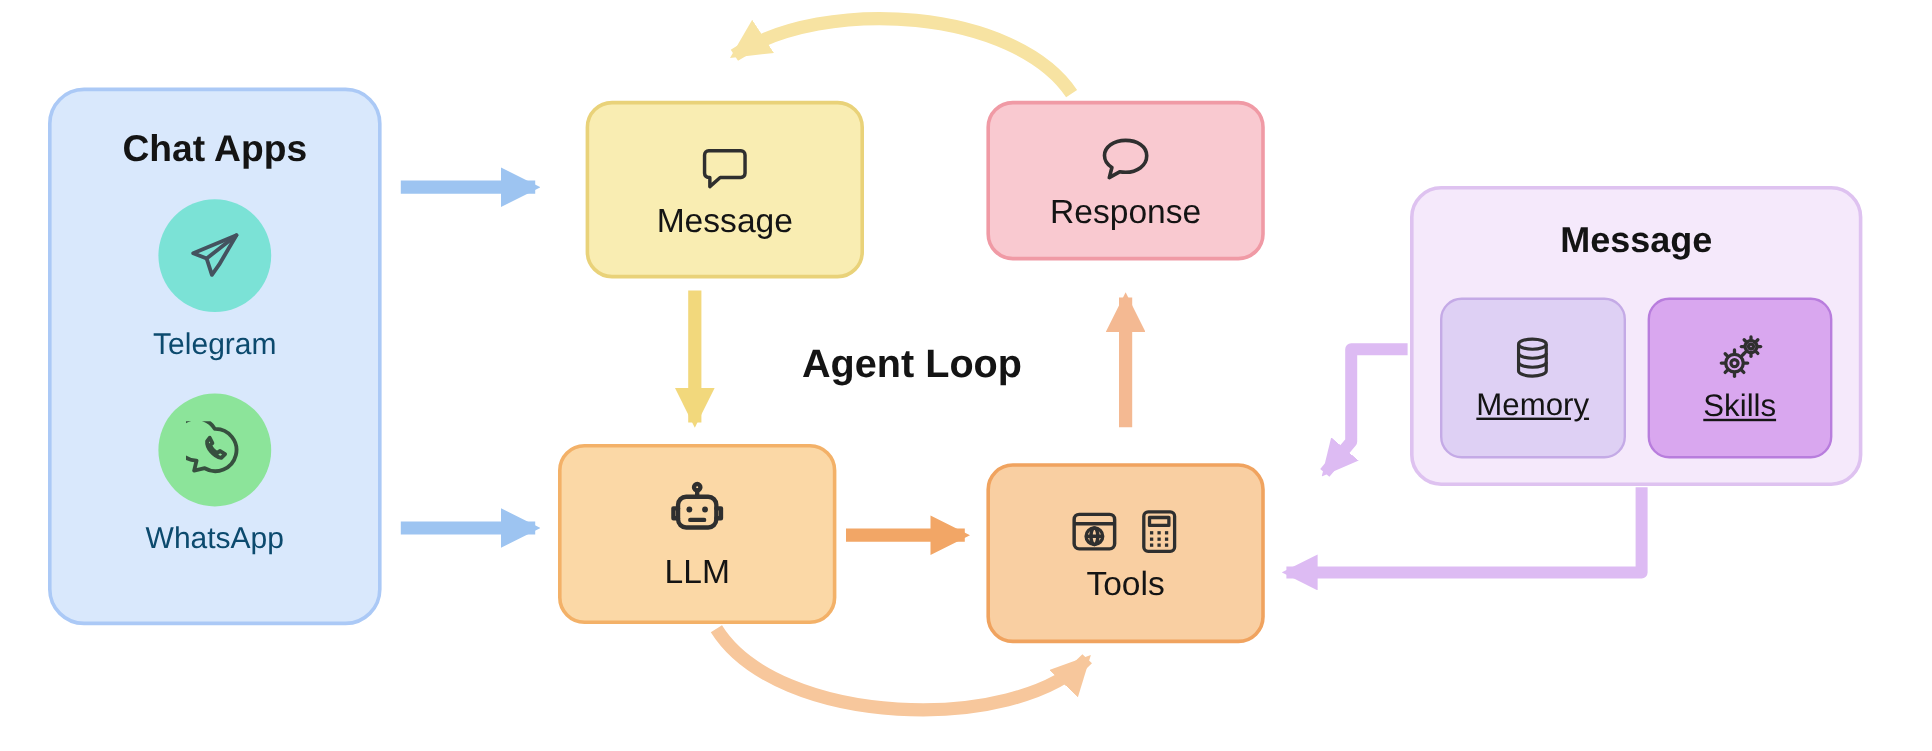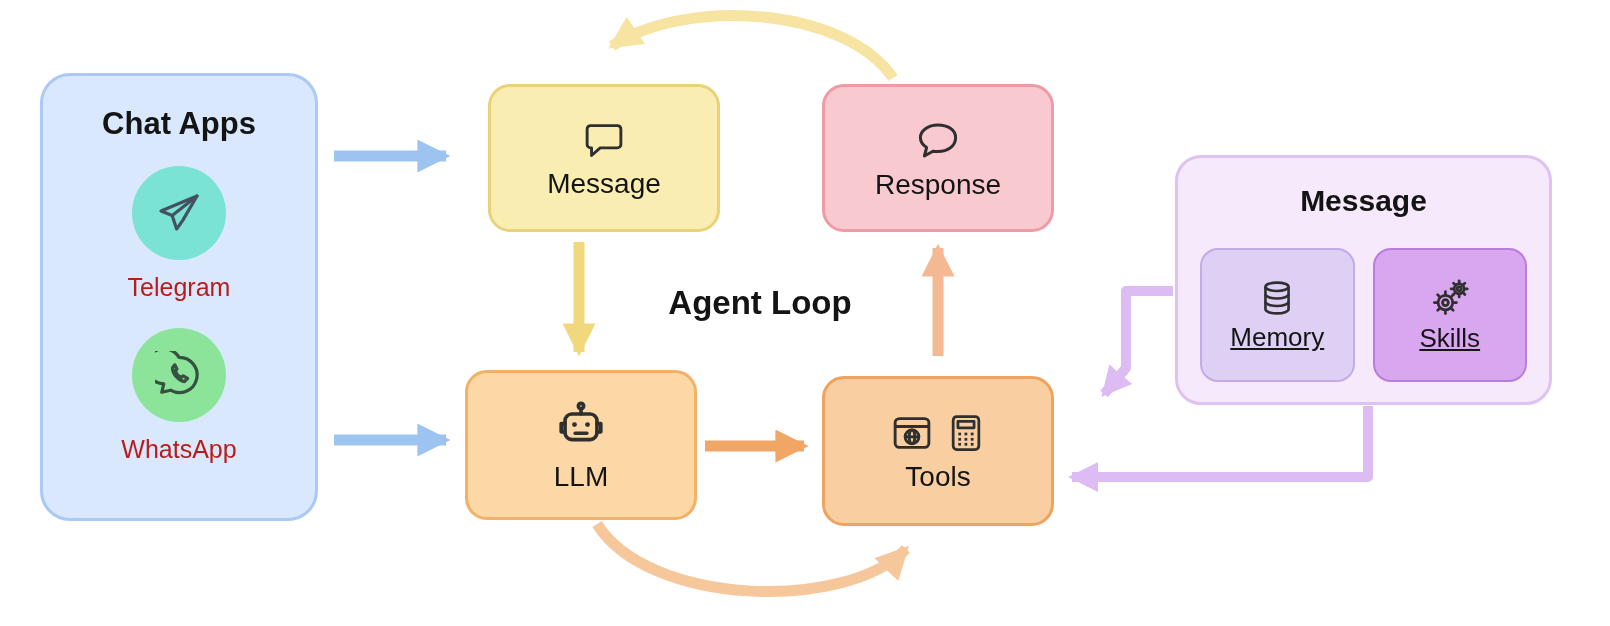--- a/index.html
+++ b/index.html
@@ -27,37 +27,37 @@
     text-align: right;
   }
   .panel-title { font-size: 31px; font-weight: 700; color: #141414; }
 
   .app-circle {
     width: 94px; height: 94px; border-radius: 50%;
     display: flex; align-items: center; justify-content: center;
   }
   .telegram-badge { background: #7be2d6; margin-top: 24px; }
   .whatsapp-badge { background: #8ce49a; margin-top: 26px; }
-  .app-label { font-size: 25px; margin-top: 13px; color: #b91c1c; }
+  .app-label { font-size: 25px; margin-top: 13px; color: #0c4a6e; }
 
   
   .node {
     position: absolute;
     display: flex; flex-direction: column;
     align-items: center; justify-content: center;
     gap: 5px;
     border-radius: 22px;
     border: 3px solid transparent;
   }
   .node-label { font-size: 28px; color: #141414; }
 
   .message-node  { left: 488px; top: 84px;  width: 232px; height: 148px; background: #f9edb2; border-color: #e9d279; }
-  .response-node { left: 822px; top: 84px;  width: 232px; height: 148px; background: #f9c9d0; border-color: #f09aa5; }
+  .response-node { left: 822px; top: 84px;  width: 232px; height: 133px; background: #f9c9d0; border-color: #f09aa5; }
   .llm-node      { left: 465px; top: 370px; width: 232px; height: 150px; background: #fbd8a6; border-color: #f3b168; }
-  .tools-node    { left: 822px; top: 376px; width: 232px; height: 150px; background: #f9cfa2; border-color: #f0a35f; }
+  .tools-node    { left: 822px; top: 386px; width: 232px; height: 150px; background: #f9cfa2; border-color: #f0a35f; }
 
   .tools-icons { display: flex; align-items: center; gap: 9px; }
 
   .agent-loop-label {
     position: absolute; left: 630px; top: 284px; width: 260px;
     text-align: center; font-size: 33px; font-weight: 700; color: #141414;
   }
 
   
   .context {

